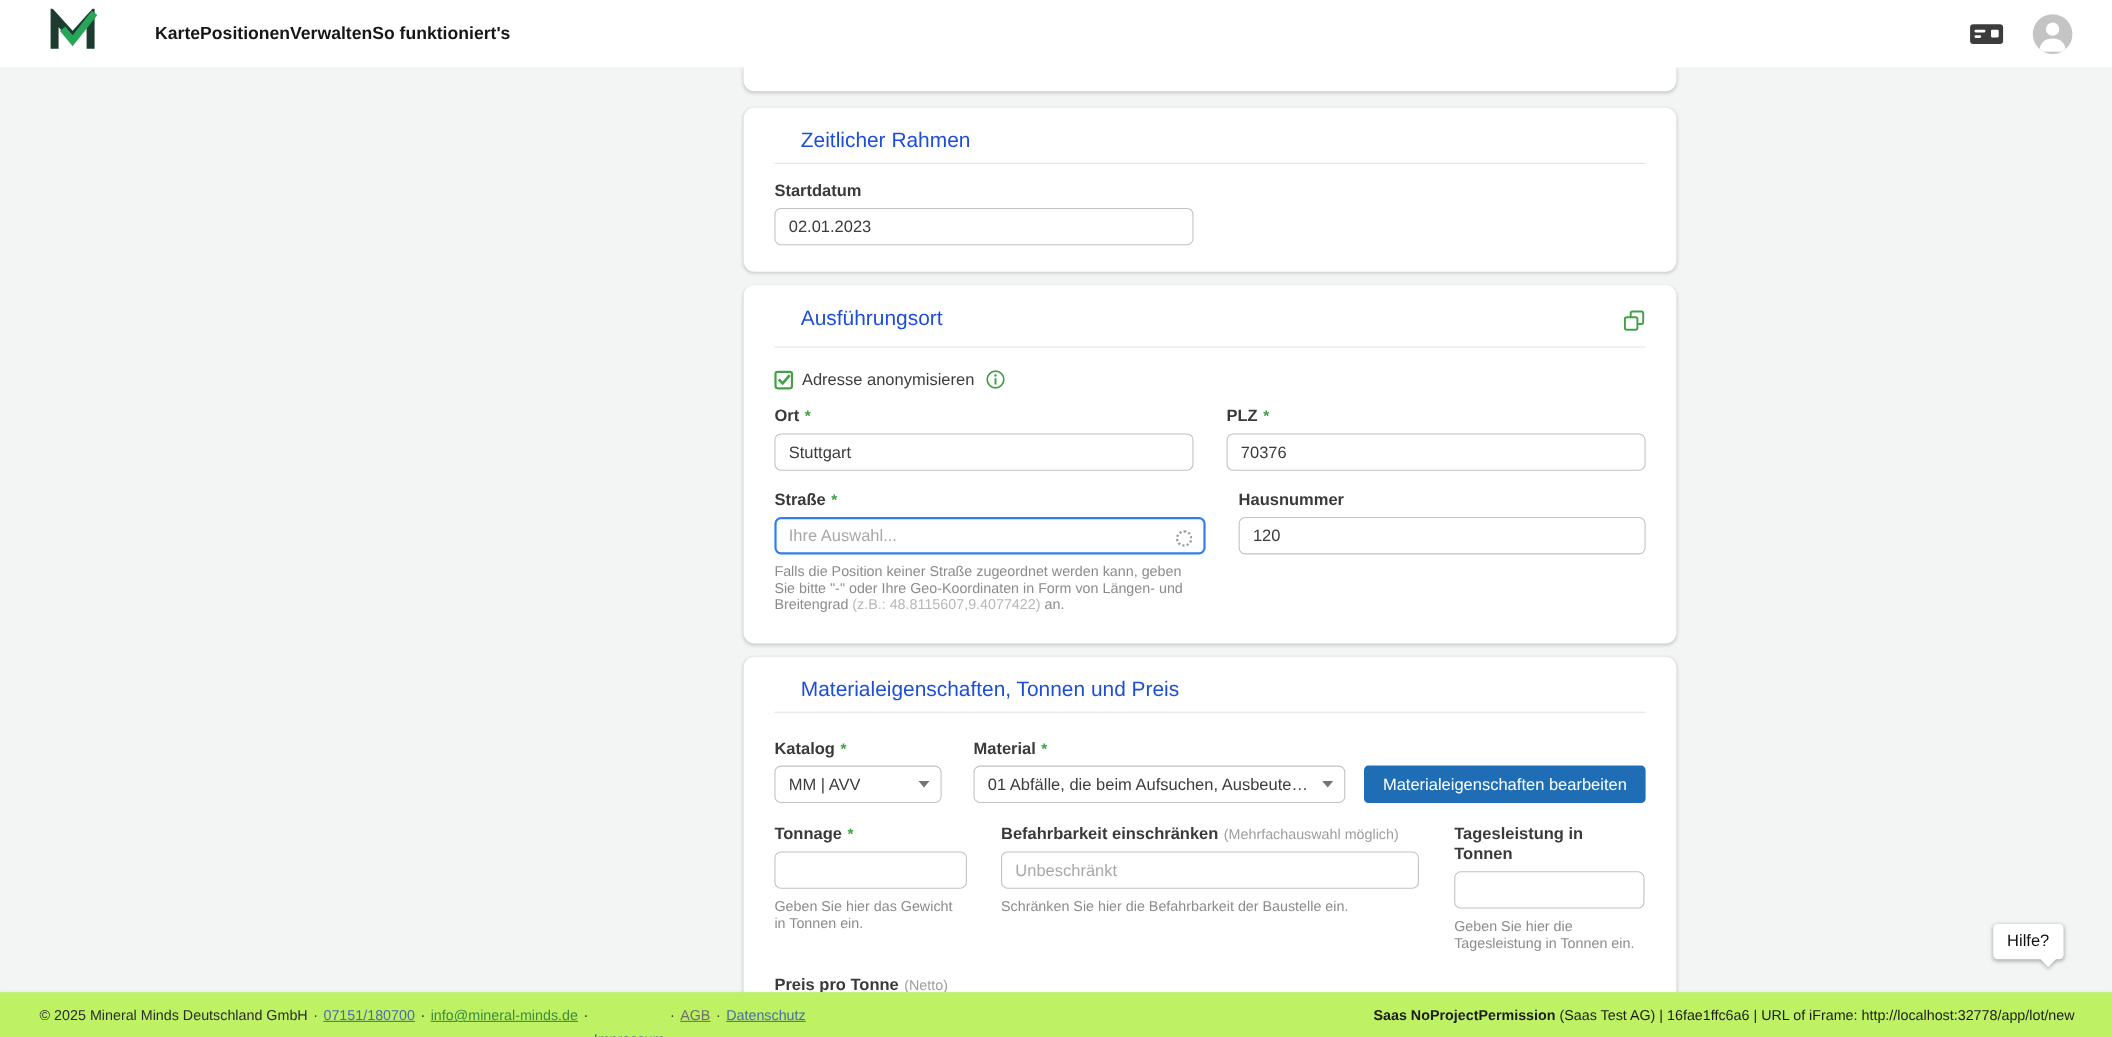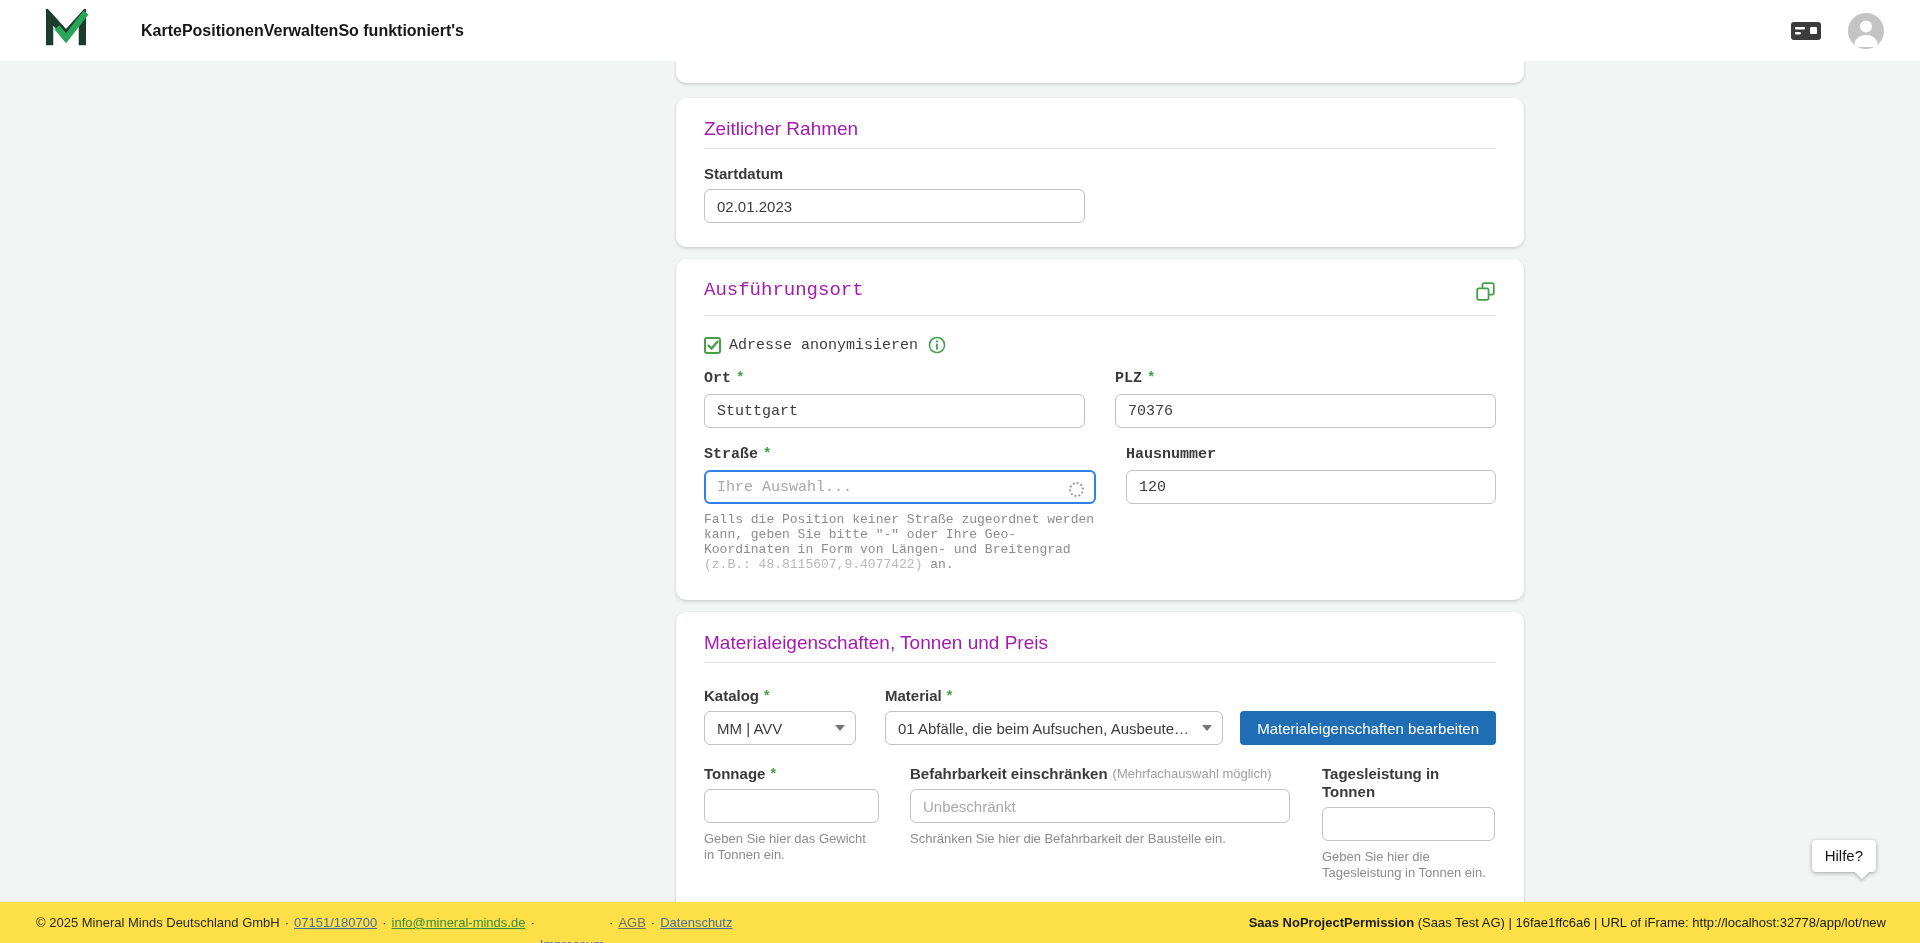--- a/index.html
+++ b/index.html
@@ -37,21 +37,21 @@
   
   main { flex: 1; position: relative; overflow: hidden; }
   .container { position: absolute; left: 676px; top: 0; width: 848px; }
 
   .card, .card-partial {
     background: #fff;
     box-shadow: 0 1px 3px rgba(0,0,0,.13), 0 2px 4px rgba(0,0,0,.06);
   }
   .card-partial { height: 22px; border-radius: 0 0 10px 10px; margin-bottom: 15px; }
   .card { border-radius: 10px; padding: 20px 28px 24px; margin-bottom: 12px; }
-  .card-title { font-size: 19px; font-weight: 400; color: #a21caf; line-height: 22px; }
+  .card-title { font-size: 19px; font-weight: 400; color: #1d4ed8; line-height: 22px; margin-left: 24px; }
   .card-head { display: flex; align-items: flex-start; justify-content: space-between; }
   .divider { border-bottom: 1px solid #e4e4e4; margin-top: 8px; }
 
   .grid2 { display: grid; grid-template-columns: 1fr 1fr; column-gap: 30px; margin-top: 16px; }
 
   .field-label {
     font-size: 15px; font-weight: 700; color: #3a3a3a; line-height: 18px;
     display: flex; align-items: flex-start;
   }
   .req { color: #43a047; margin-left: 5px; font-size: 14px; position: relative; top: -1px; }
@@ -124,21 +124,21 @@
     box-shadow: 0 1px 4px rgba(0,0,0,.35);
   }
   .help-bubble::after {
     content: ""; position: absolute; right: 9px; bottom: -5px;
     width: 10px; height: 10px; background: #fff; transform: rotate(45deg);
     box-shadow: 2px 2px 3px rgba(0,0,0,.18);
   }
 
   
   footer.page-footer {
-    height: 41px; background: #fde047; flex-shrink: 0;
+    height: 41px; background: #bef264; flex-shrink: 0;
     display: flex; align-items: center; justify-content: space-between;
     padding: 0 34px 0 36px; font-size: 13px; color: #2b2b2b;
     box-shadow: 0 -1px 2px rgba(0,0,0,.05); position: relative; z-index: 10;
   }
   .footer-left { display: flex; align-items: center; gap: 5px; white-space: nowrap; }
   .footer-left a { text-decoration: underline; cursor: pointer; }
   .link-phone { color: #4a6da7; }
   .link-email { color: #3d8b40; }
   .link-impressum { color: #4a6da7; margin-top: 44px; }
   .link-agb { color: #6e6e6e; }
@@ -193,21 +193,21 @@
       <div class="grid2">
         <div class="field">
           <div class="field-label">
             <span>Startdatum</span>
           </div>
           <input class="input" value="02.01.2023" style="">
         </div>
       </div>
     </section>
 
-    <section class="card" style="padding-bottom:28px;font-family:Liberation Mono, monospace;">
+    <section class="card" style="padding-bottom:28px;">
       <div class="card-head">
         <h2 class="card-title">Ausführungsort</h2>
         <span style="cursor:pointer; margin-top:2px;">
           <svg width="21" height="21" viewBox="0 0 24 24">
             <rect x="8.5" y="2.5" width="13" height="13" rx="2" fill="none" stroke="#43a047" stroke-width="2"></rect>
             <rect x="2.5" y="8.5" width="13" height="13" rx="2" fill="#ffffff" stroke="#43a047" stroke-width="2"></rect>
           </svg>
         </span>
       </div>
       <div class="divider"></div>

